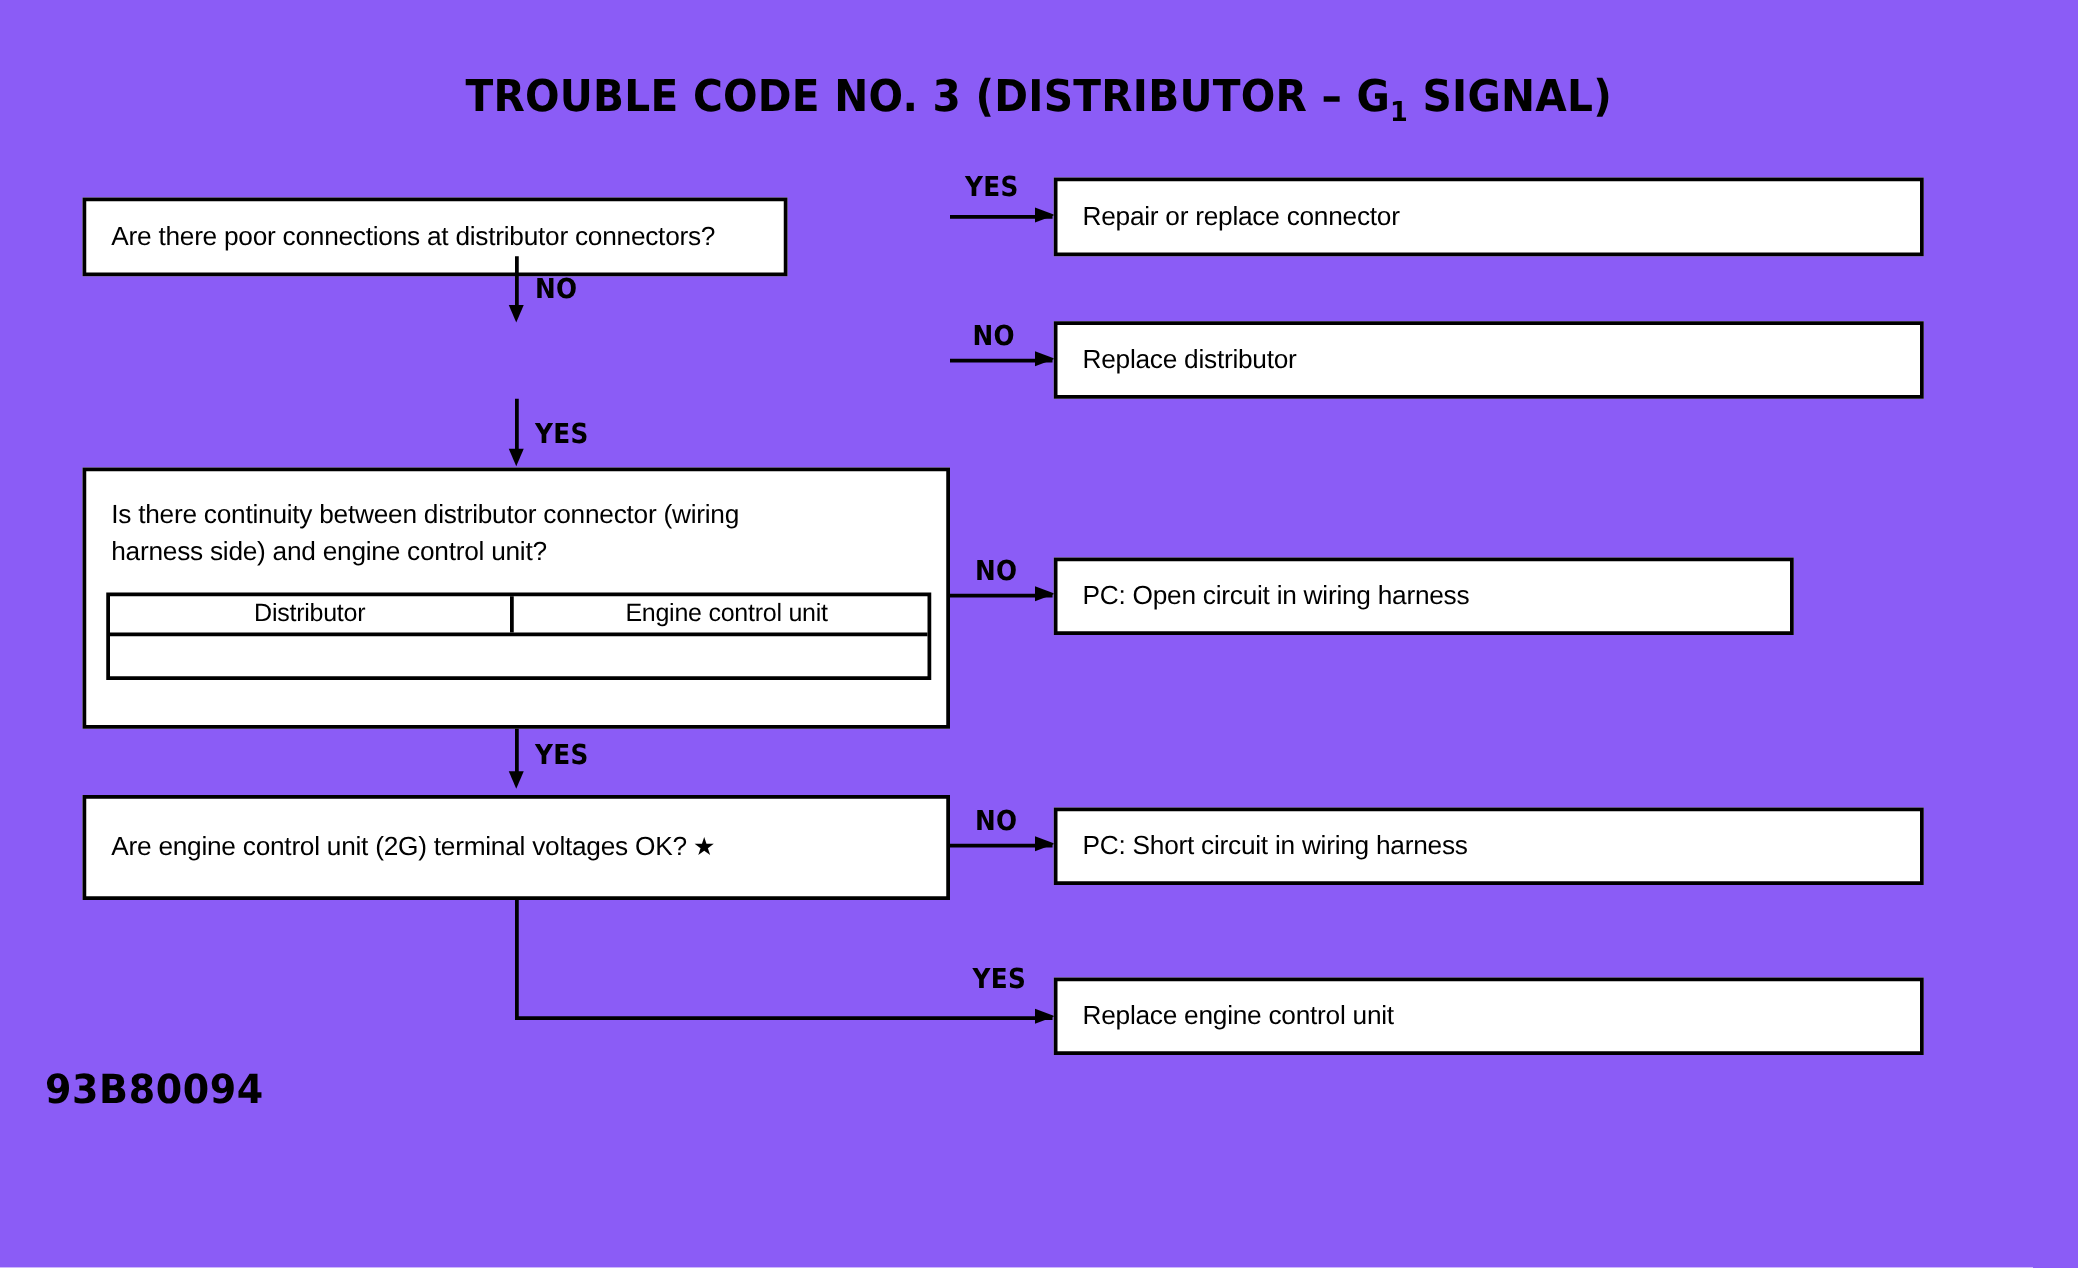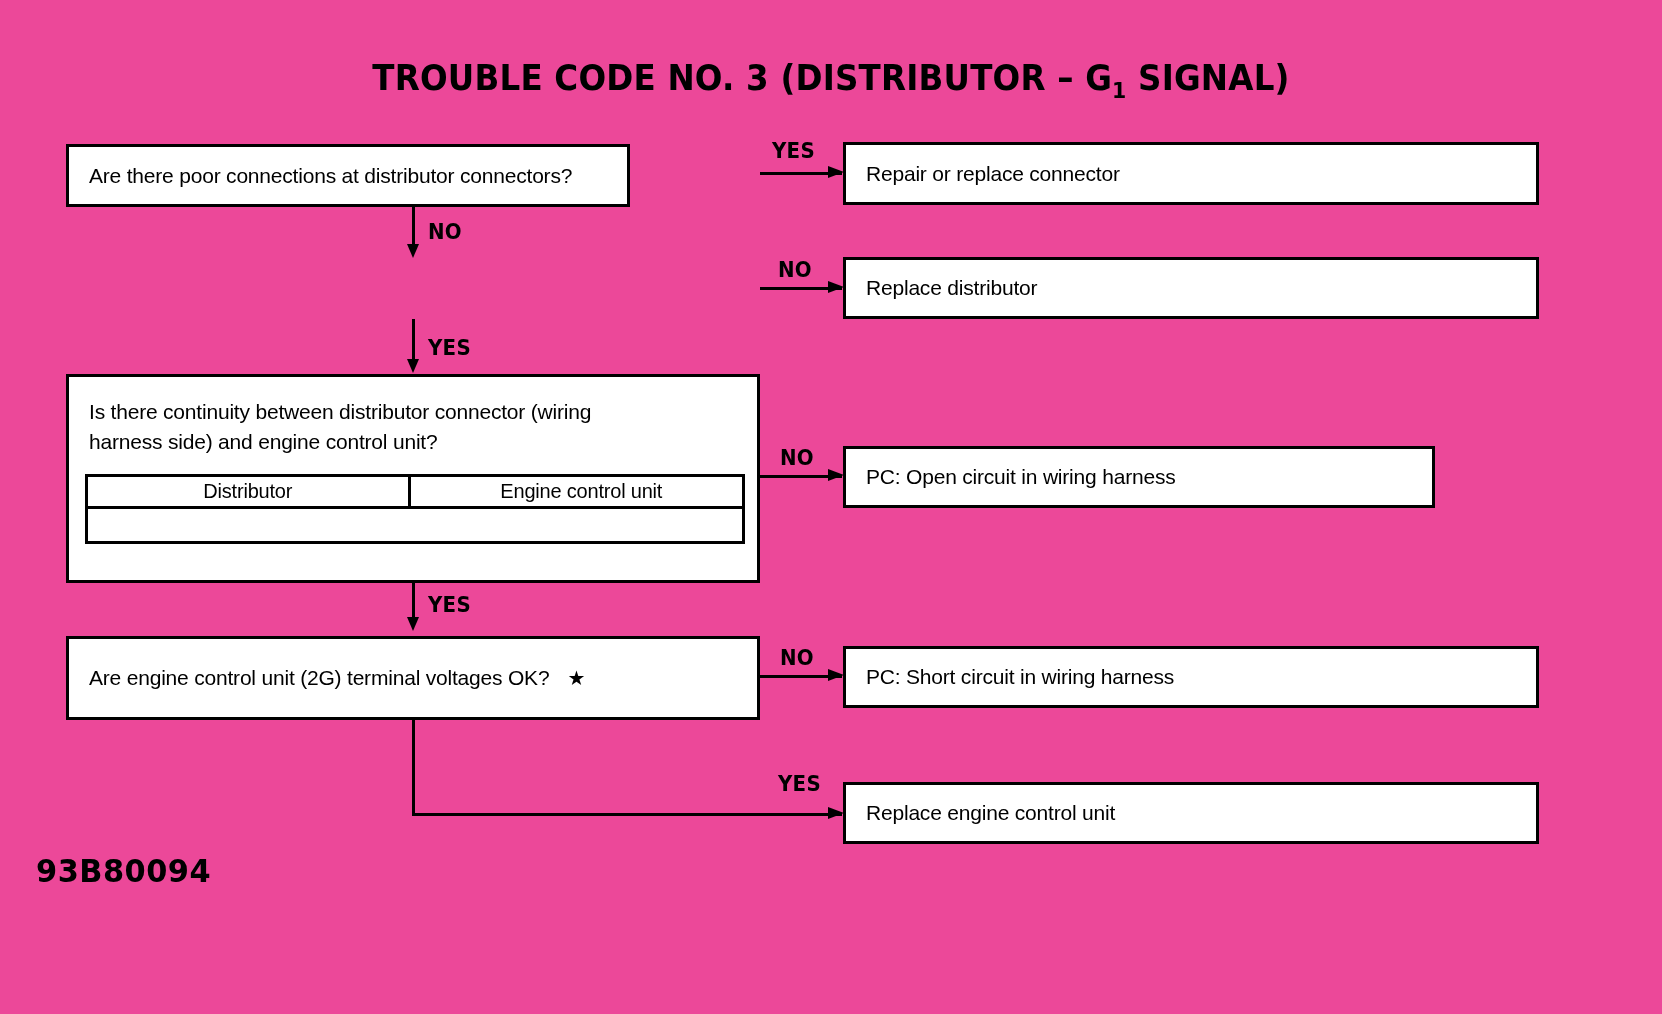--- a/index.html
+++ b/index.html
@@ -9,21 +9,21 @@
     background: #ffffff;
   }
   body {
     font-family: "Liberation Sans", sans-serif;
     color: #000000;
   }
   #page {
     position: relative;
     width: 1662px;
     height: 1014px;
-    background: #ec4899;
+    background: #8b5cf6;
     overflow: hidden;
   }
 
   
   #title {
     position: absolute;
     left: 0;
     top: 58px;
     width: 1662px;
     text-align: center;
@@ -145,21 +145,21 @@
     transform-origin: left center;
   }
 </style>
 </head>
 <body>
 
 <div id="page">
 
   <div id="title"><span>TROUBLE CODE NO. 3 (DISTRIBUTOR  –  G</span><span class="sub">1</span><span> SIGNAL)</span></div>
 
-  <div class="box" style="left:66px; top:144px; width:564px; height:63px;">
+  <div class="box" style="left:66px; top:158px; width:564px; height:63px;">
     <div class="txt vcenter">Are there poor connections at distributor connectors?</div>
   </div>
 
   <div class="hline" style="left:760px; top:172px; width:82px;"></div>
   <div class="arrow-right" style="left:828px; top:166px;"></div>
   <div class="elabel" style="left:772px; top:138px;">YES</div>
 
   <div class="box" style="left:843px; top:142px; width:696px; height:63px;">
     <div class="txt vcenter">Repair or replace connector</div>
   </div>
@@ -199,21 +199,21 @@
 
   <div class="box" style="left:843px; top:446px; width:592px; height:62px;">
     <div class="txt vcenter">PC: Open circuit in wiring harness</div>
   </div>
 
   <div class="vline" style="left:412px; top:583px; height:38px;"></div>
   <div class="arrow-down" style="left:407px; top:617px;"></div>
   <div class="elabel" style="left:428px; top:592px;">YES</div>
 
   <div class="box" style="left:66px; top:636px; width:694px; height:84px;">
-    <div class="txt vcenter" style="display:flex; align-items:center; gap:18px;">
+    <div class="txt vcenter" style="display:flex; align-items:center; gap:5px;">
       <span>Are engine control unit (2G) terminal voltages OK?</span>
       <span class="star">★</span>
     </div>
   </div>
 
   <div class="hline" style="left:760px; top:675px; width:82px;"></div>
   <div class="arrow-right" style="left:828px; top:669px;"></div>
   <div class="elabel" style="left:780px; top:645px;">NO</div>
 
   <div class="box" style="left:843px; top:646px; width:696px; height:62px;">

